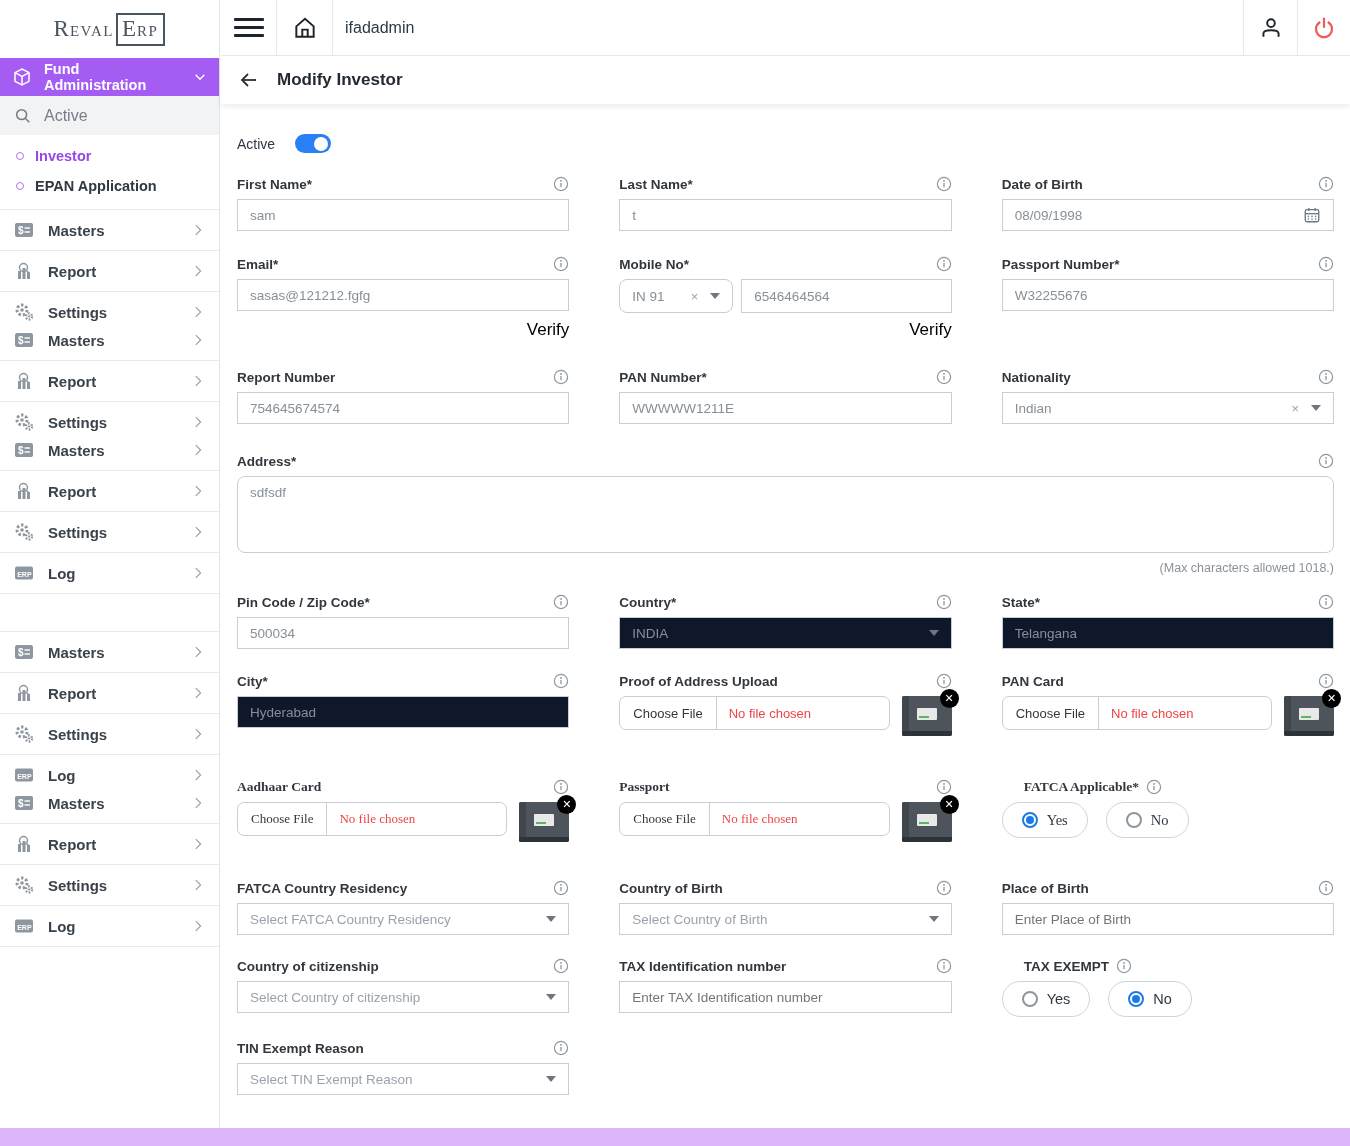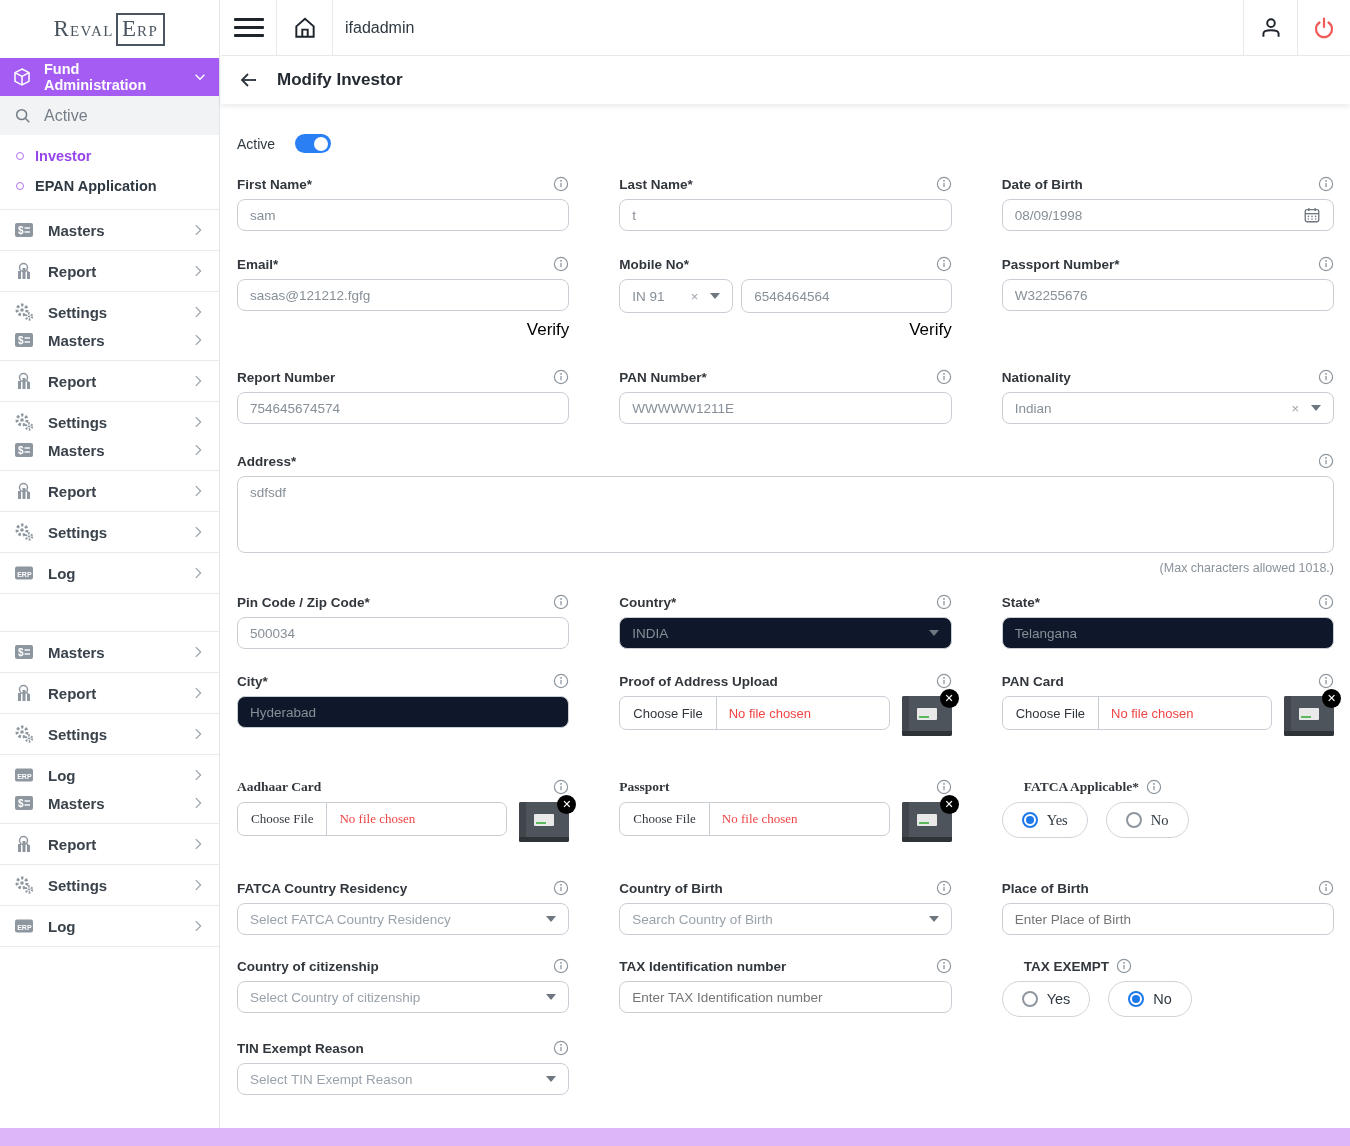--- a/index.html
+++ b/index.html
@@ -57,21 +57,21 @@
   .toggle.on { background:#2b7ff5; }
   .toggle .knob { position:absolute; top:2.5px; left:3px; width:14px; height:14px; background:#fff; border-radius:50%; }
   .toggle.on .knob { left:auto; right:3px; }
 
   .field { position:relative; }
   .flabel { display:flex; align-items:center; height:18px; margin-bottom:6px; }
   .flabel .ltext { font-size:13.5px; font-weight:bold; color:#32373d; }
   .flabel .spacer { flex:1; }
   .info { width:16px; height:16px; color:#8e979f; flex:none; }
   .flabel.inline { gap:7px;margin-left:22px; }
-  .ctrl { height:32px; border:1px solid #c9ced4; border-radius:8px; background:#fff; display:flex; align-items:center; padding:0 12px; font-size:13.5px; color:#878f97; width:100%; }
+  .ctrl { height:32px; border:1px solid #c9ced4; border-radius:0; background:#fff; display:flex; align-items:center; padding:0 12px; font-size:13.5px; color:#878f97; width:100%; }
   input.ctrl { outline:none; }
   .ctrl.disabled { background:#0f172a; }
   .selectbox { justify-content:flex-start; gap:8px; cursor:pointer; }
   .selectbox .stext { flex:1; overflow:hidden; white-space:nowrap; }
   .selectbox .stext.ph { color:#9aa2ab; }
   .clear-x { color:#9aa2ab; font-size:13px; padding:0 4px; }
   .caret { width:0; height:0; border-left:5px solid transparent; border-right:5px solid transparent; border-top:6px solid #6e7780; flex:none; }
   .textarea { width:100%; height:77px; border:1px solid #c9ced4; border-radius:8px; padding:8px 12px; font-size:13.5px; color:#878f97; font-family:"Liberation Sans",sans-serif; resize:none; outline:none; }
   .hint { text-align:right; font-size:12.5px; color:#8a9199; margin-top:4px; }
   .verify { position:absolute; top:calc(100% + 7px); right:0; font-size:17px; color:#000000; cursor:pointer; }
@@ -789,21 +789,21 @@
         </div>
         <div class="field">
           <div class="flabel">
               <span class="ltext">Country of Birth</span>
               <span class="spacer"></span>
               <svg class="info">
                 <use href="#i-info"></use>
               </svg>
             </div>
           <div class="ctrl selectbox">
-            <span class="stext ph">Search Country of Birth</span>
+            <span class="stext ph">Select Country of Birth</span>
             <span class="caret"></span>
           </div>
         </div>
         <div class="field">
           <div class="flabel">
               <span class="ltext">Place of Birth</span>
               <span class="spacer"></span>
               <svg class="info">
                 <use href="#i-info"></use>
               </svg>

